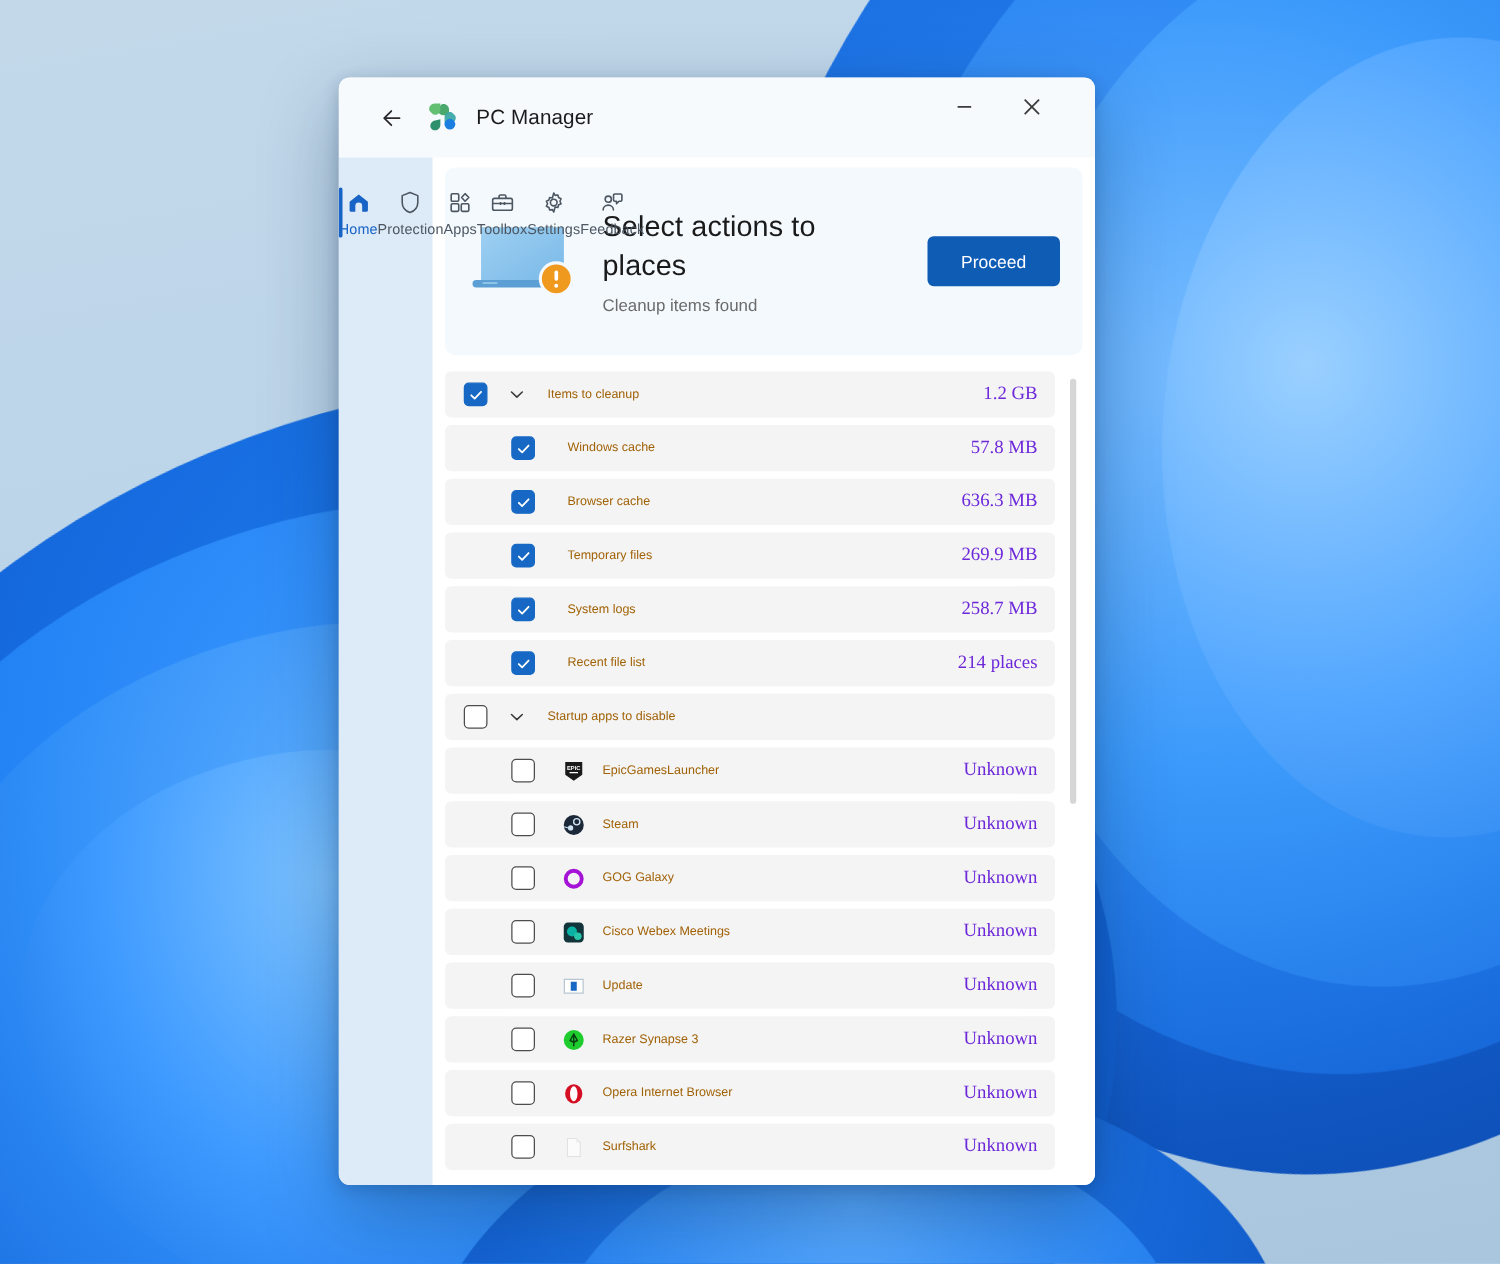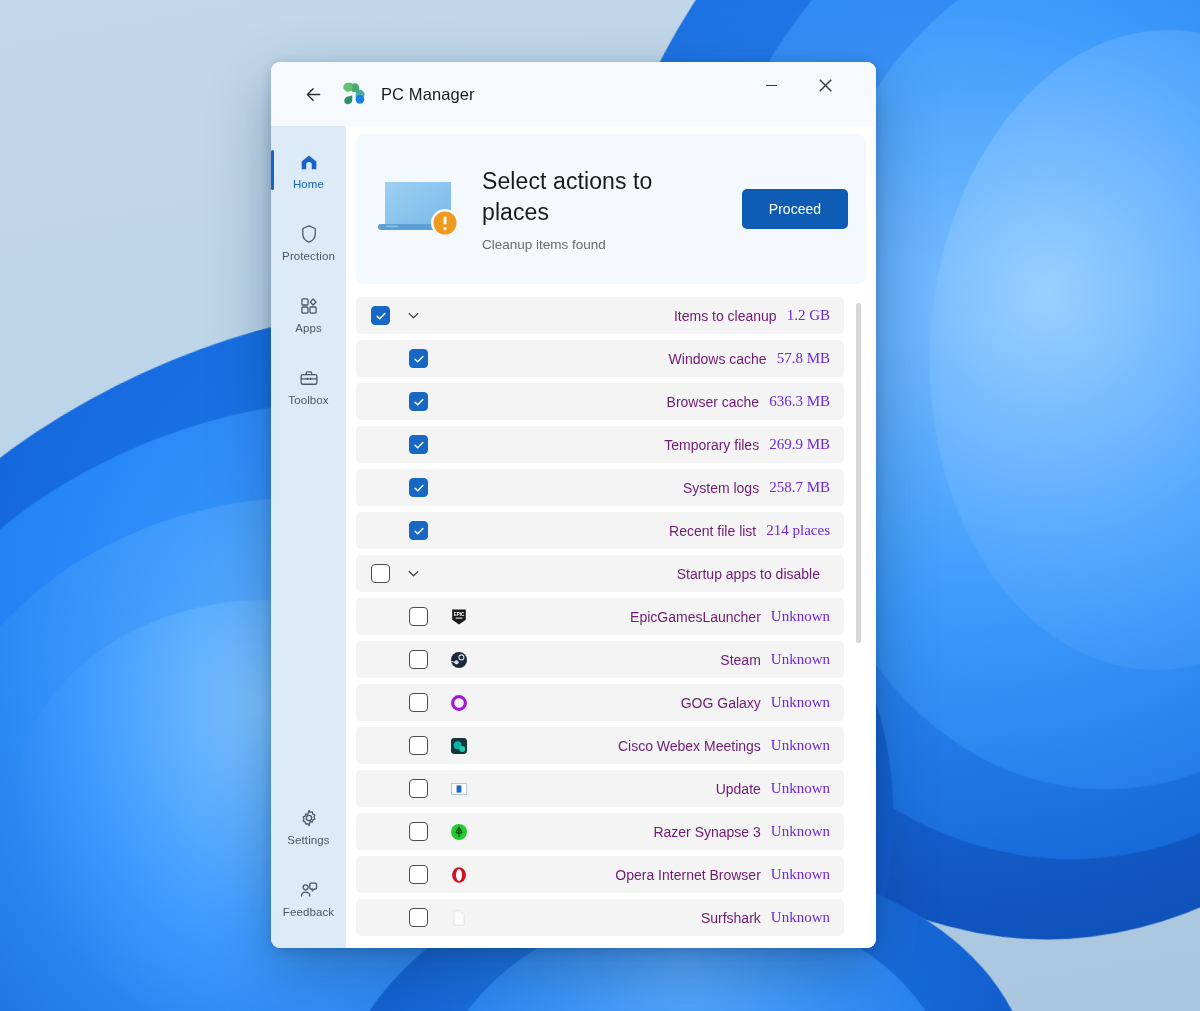--- a/index.html
+++ b/index.html
@@ -103,21 +103,20 @@
   
   #window-body { display: flex; height: calc(100% - 64px); }
 
   
   #sidebar {
     width: 75px;
     background: #ddeaf7;
     padding-top: 8px;
     position: relative;
     display: flex;
-    flex-direction: column;
   }
   .nav-item {
     height: 72px;
     display: flex; flex-direction: column;
     align-items: center; justify-content: center;
     gap: 5px;
     position: relative;
     cursor: pointer;
     color: #4c5762;
   }
@@ -214,26 +213,25 @@
   .indent-child { margin-left: 53px; }
 
   .chev {
     width: 26px; flex: 0 0 26px;
     display: flex; align-items: center; justify-content: center;
     margin-left: 10px;
     cursor: pointer;
   }
   .row-label {
     flex: 1;
-    font-size: 14px;
-    color: #701a75;
+    font-size: 10px;
+    color: #a16207;
     margin-left: 12px;
     white-space: nowrap;
     overflow: hidden;
-    text-align: right;
   }
   .row-label.child { margin-left: 14px; }
   .row-value {
     font-size: 15px;
     color: #6d28d9;
     white-space: nowrap;
     margin-left: 10px;
     font-family: Liberation Serif, serif;
   }
   .app-icon {

